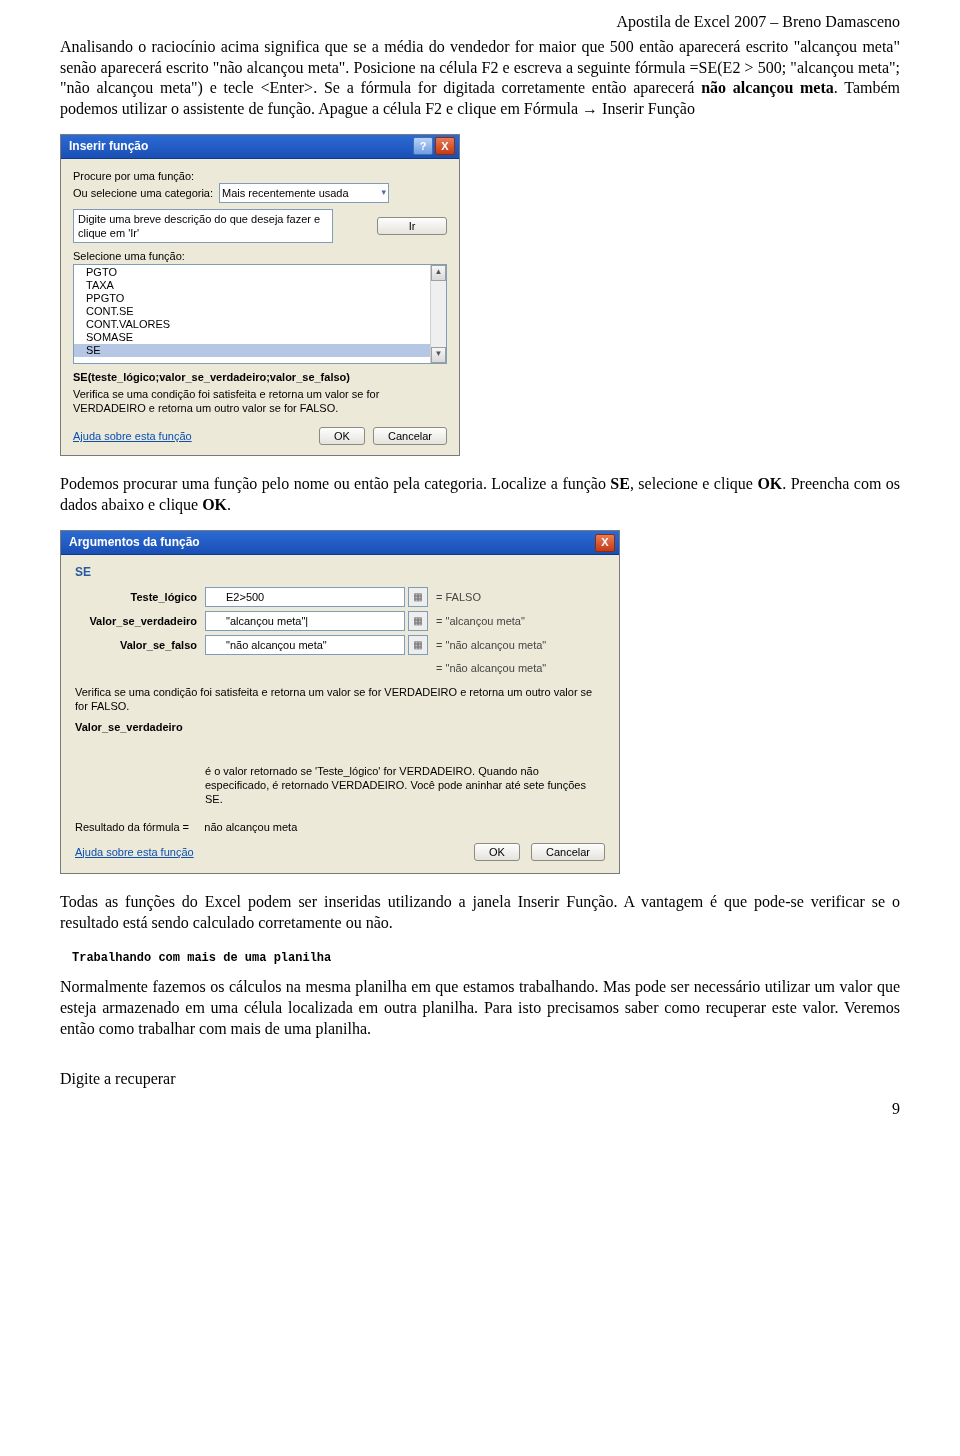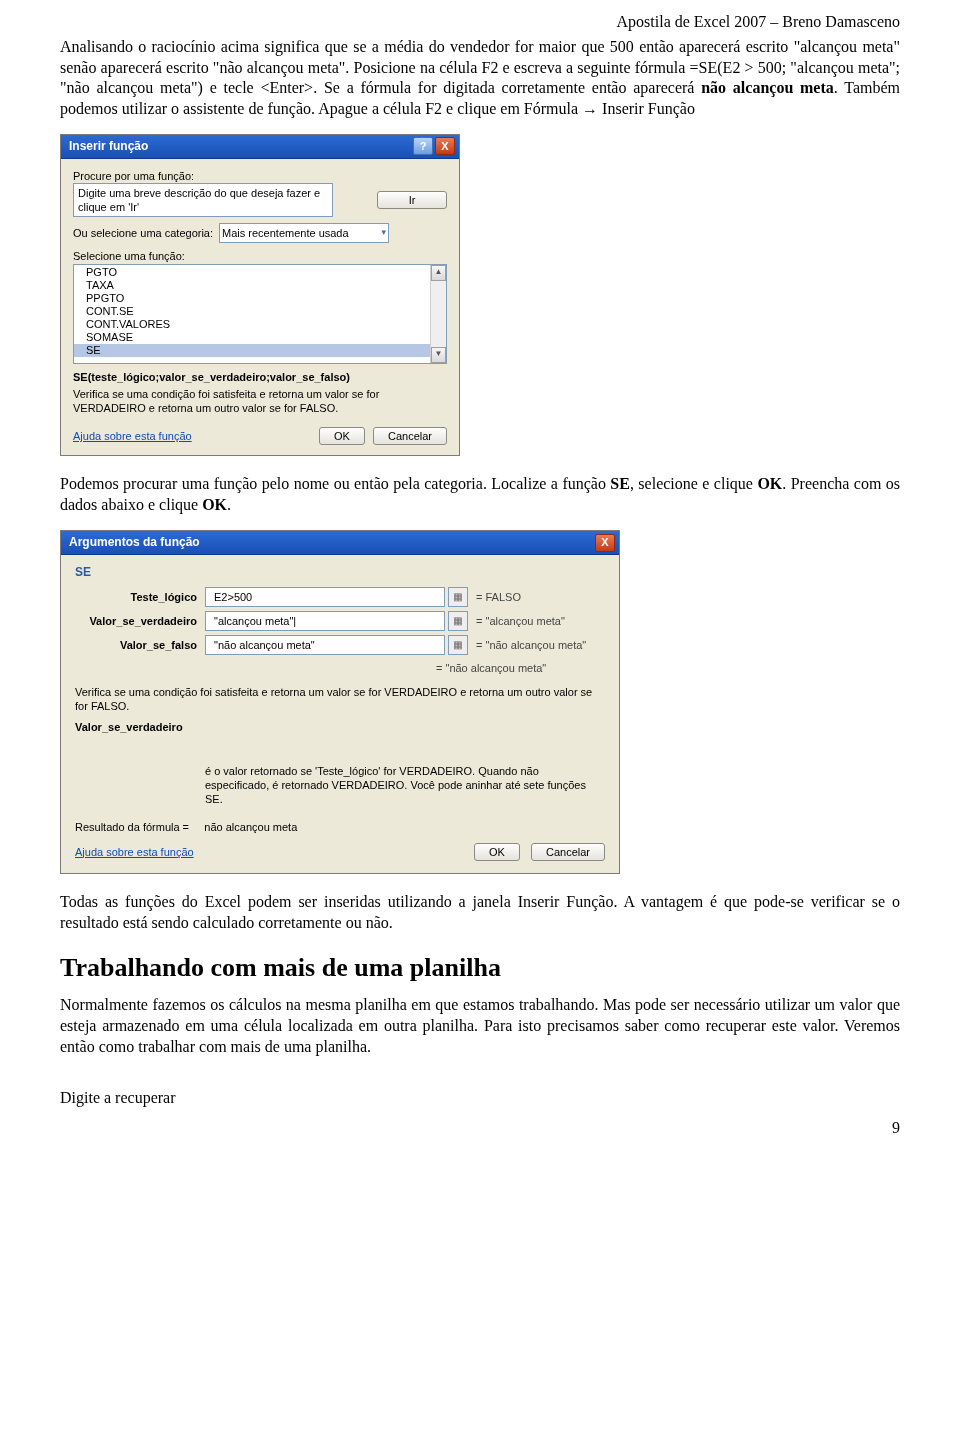--- a/index.html
+++ b/index.html
@@ -101,41 +101,41 @@
   .syntax { font-weight:bold; margin-bottom:3px; }
   .help-link { color:#0b4fb3; text-decoration:underline; display:inline-block; }
 
   
   .d2-body { padding:10px 14px 12px 14px; }
   .fnname { color:#2a5a9e; font-weight:bold; font-size:12px; margin-bottom:6px; }
   .argrow { display:flex; align-items:center; margin-bottom:4px; }
   .argrow .arglabel { width:130px; text-align:right; font-weight:bold; padding-right:8px; }
   .argrow .arglabel.nb { font-weight:normal; }
   .argin {
-    background:#fff; border:1px solid #7f9db9; height:20px; width:240px;
-    padding:2px 8px; font-size:11px;
+    background:#fff; border:1px solid #7f9db9; height:20px; width:200px;
+    padding:2px 20px; font-size:11px;
   }
   .refbtn {
     width:20px; height:20px; border:1px solid #7f9db9; background:#eee;
     display:flex;align-items:center;justify-content:center; margin-left:3px;
     font-size:10px; color:#666;
   }
   .eq { margin-left:8px; color:#444; }
   .d2-desc { margin:10px 0 6px 0; }
   .d2-valdesc { display:flex; }
   .d2-valdesc .dl { width:130px; font-weight:bold; text-align:left; }
   .d2-valdesc .dr { flex:1;margin-top:44px; }
   .resrow { margin-top:14px; }
   .d2-footer { display:flex; align-items:center; justify-content:space-between; margin-top:8px; }
 
   h2.section {
-    font-family: Liberation Serif, serif;
-    font-size: 26px;
+    font-family: Liberation Mono, monospace;
+    font-size: 12px;
     font-weight: bold;
-    margin: 18px 0 10px 0;
+    margin: 18px 0 10px 12px;
   }
   .page-num {
     position:absolute;
     bottom:16px;
     right:60px;
     font-size:16px;
   }
 </style>
 </head>
 <body>
@@ -149,30 +149,30 @@
 <div class="dialog dialog1">
   <div class="titlebar">
     <span>Inserir função</span>
     <span class="spacer"></span>
     <span class="titlebtn help">?</span>
     <span class="titlebtn">X</span>
   </div>
   <div class="dlg-body">
     <div class="lbl">Procure por uma função:</div>
     <div class="row">
-      <div class="textfield desc-box">Digite uma breve descrição do que deseja fazer e clique em 'Ir'</div>
-      <div style="flex:1"></div>
-      <button class="go-btn">Ir</button>
-    </div>
-    <div class="row">
       <span class="lbl">Ou selecione uma categoria:</span>
       <div class="select">
         <span>Mais recentemente usada</span>
         <span class="chev">▾</span>
       </div>
+    </div>
+    <div class="row">
+      <div class="textfield desc-box">Digite uma breve descrição do que deseja fazer e clique em 'Ir'</div>
+      <div style="flex:1"></div>
+      <button class="go-btn">Ir</button>
     </div>
     <div class="lbl" style="margin-top:4px">Selecione uma função:</div>
     <div class="listbox">
       <div class="items">
         <div>PGTO</div>
         <div>TAXA</div>
         <div>PPGTO</div>
         <div>CONT.SE</div>
         <div>CONT.VALORES</div>
         <div>SOMASE</div>

